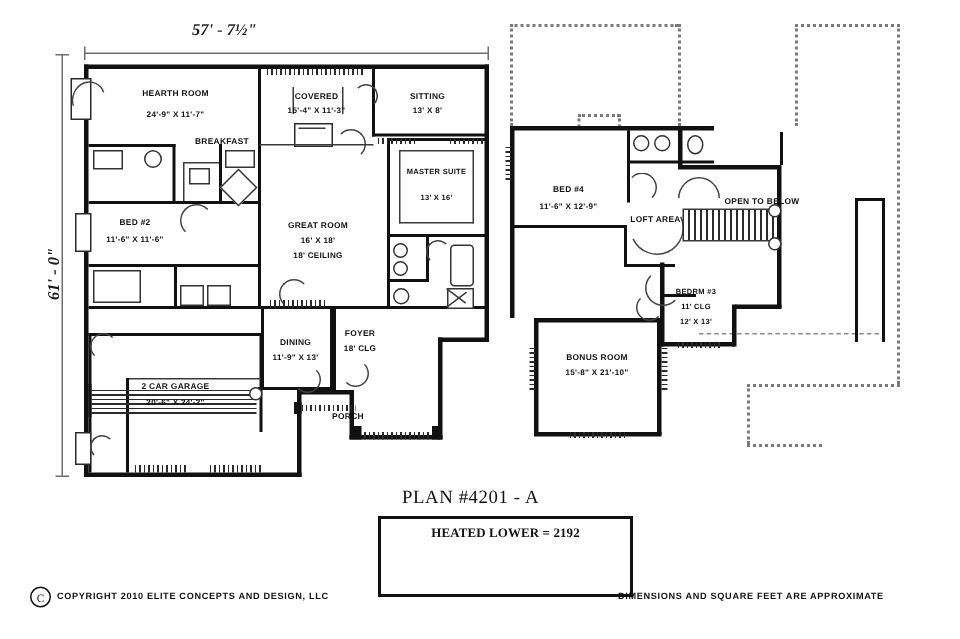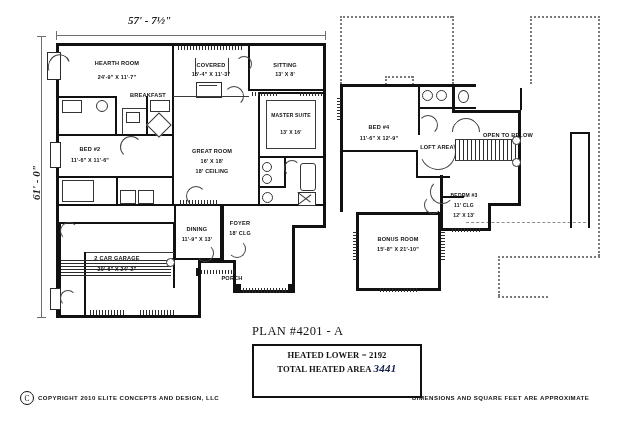--- a/index.html
+++ b/index.html
@@ -292,32 +292,28 @@
     <div class="lbl ctr rname" style="left:508px;top:132px;">OPEN TO BELOW</div>
 
     <div class="lbl ctr rsm" style="left:464px;top:193px;">BEDRM #3</div>
     <div class="lbl ctr rsm" style="left:464px;top:203px;">11' CLG</div>
     <div class="lbl ctr rsm" style="left:464px;top:213px;">12' X 13'</div>
 
     <div class="lbl ctr rname" style="left:398px;top:236px;">BONUS ROOM</div>
     <div class="lbl ctr rdim" style="left:398px;top:246px;">15'-8" X 21'-10"</div>
   </div>
 
-  <div class="plan-title" style="left:252px;top:324px;">PLAN #4201 - A</div>
+  <div class="plan-title" style="left:268px;top:324px;">PLAN #4201 - A</div>
 
   <div class="specbox" style="left:252px;top:344px;width:166px;height:50px;">
     <div style="padding:3px 0 0;">
       <div class="specline">
         <span>HEATED LOWER =</span>
         <span>2192</span>
       </div>
-      <div class="specline">
-        <span>TOTAL HEATED AREA</span>
-        <span class="hand">3441</span>
-      </div>
     </div>
   </div>
 
   <div class="cmark" style="left:20px;top:391px;">C</div>
   <div class="footer" style="left:38px;top:394px;">COPYRIGHT 2010 ELITE CONCEPTS AND DESIGN, LLC</div>
   <div class="footer" style="left:412px;top:394px;">DIMENSIONS AND SQUARE FEET ARE APPROXIMATE</div>
 
 </div>
 
 </body></html>

